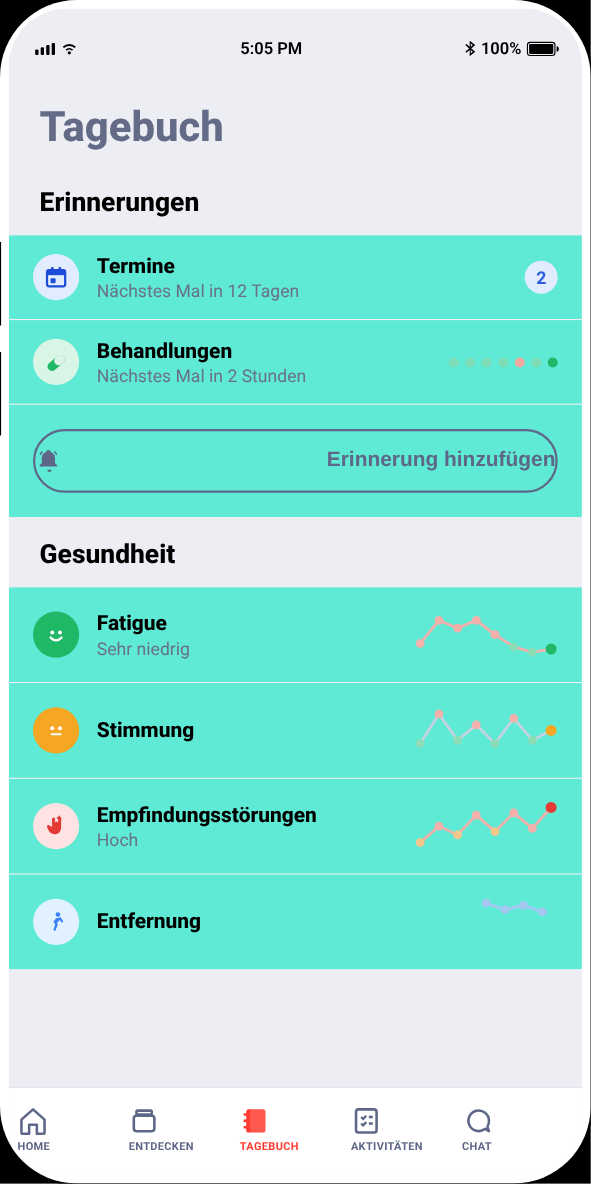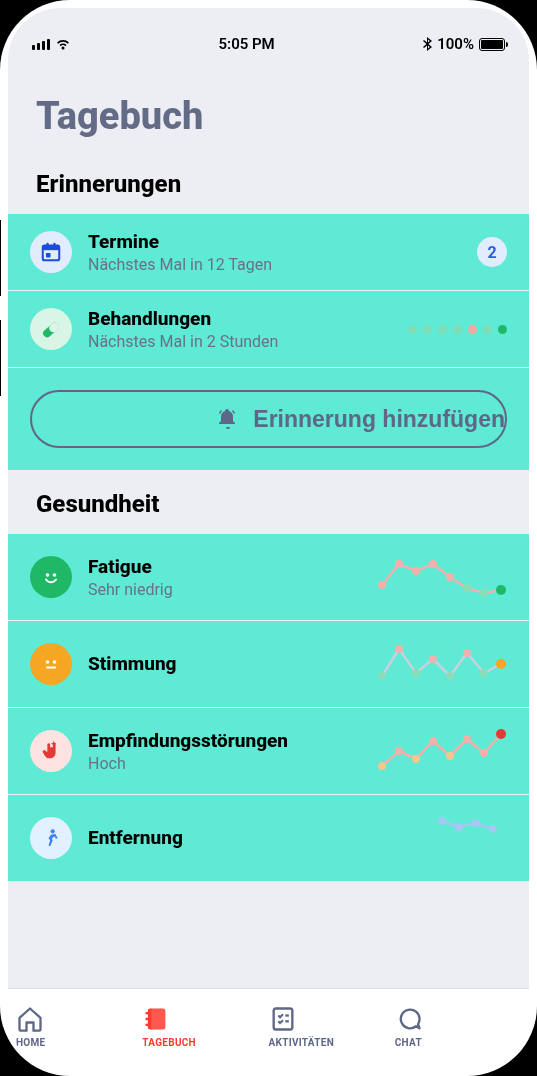--- a/index.html
+++ b/index.html
@@ -31,21 +31,21 @@
 .ic-red-bg{background:#ffe3e3}
 .ic-lightblue-bg{background:#e1f1ff}
 .row-text{flex:1}
 .row-title{font-size:19px;font-weight:800;color:#000;margin-bottom:2px}
 .row-sub{font-size:16px;color:#6a7187}
 .badge{width:30px;height:30px;border-radius:50%;background:#e1ecff;color:#2b5dd9;font-weight:700;font-size:16px;display:flex;align-items:center;justify-content:center}
 .dots{display:flex;gap:6px}
 .dots span{width:9px;height:9px;border-radius:50%}
 .d-g{background:#7edcb6}.d-p{background:#f4a9a3}.d-dg{background:#1fb866}
 .add-btn-wrap{padding:22px 22px}
-.add-btn{width:100%;height:58px;border:2.5px solid #5e6787;border-radius:32px;background:transparent;display:flex;align-items:center;justify-content:flex-end;gap:14px;font-size:23px;font-weight:700;color:#5e6787;cursor:pointer}
+.add-btn{width:100%;height:58px;border:2.5px solid #5e6787;border-radius:32px;background:transparent;display:flex;align-items:center;justify-content:space-between;gap:14px;font-size:19px;font-weight:700;color:#5e6787;cursor:pointer}
 .health-row{display:flex;align-items:center;padding:18px 22px;gap:16px;border-bottom:1px solid #eef0f5}
 .health-row:last-child{border-bottom:none}
 .sparkline{width:130px;height:50px;flex-shrink:0}
 .tab-bar{height:80px;background:#fff;border-top:1px solid #e0e2eb;display:flex;align-items:center;justify-content:space-around;padding:0 8px 4px}
 .tab{display:flex;flex-direction:column;align-items:flex-start;gap:4px;flex:1;cursor:pointer}
 .tab-icon{width:28px;height:28px;color:#5e6787}
 .tab-label{font-size:10px;font-weight:700;letter-spacing:0.3px;color:#5e6787}
 .tab.active .tab-icon,.tab.active .tab-label{color:#ff3b2f}
 .wifi-icon{width:16px;height:12px}
 </style>
@@ -237,20 +237,27 @@
       </div>
     </div>
 
     <div class="tab-bar">
       <div class="tab">
         <svg class="tab-icon" viewBox="0 0 24 24">
             <path d="M3 11l9-8 9 8v10a1 1 0 01-1 1h-5v-7h-6v7H4a1 1 0 01-1-1z" fill="none" stroke="currentColor" stroke-width="2" stroke-linejoin="round"></path>
           </svg>
         <span class="tab-label">HOME</span>
       </div>
+      <div class="tab">
+        <svg class="tab-icon" viewBox="0 0 24 24">
+            <rect x="4" y="8" width="16" height="12" rx="2" fill="none" stroke="currentColor" stroke-width="2"></rect>
+            <rect x="6" y="4" width="12" height="3" rx="1" fill="none" stroke="currentColor" stroke-width="2"></rect>
+          </svg>
+        <span class="tab-label">ENTDECKEN</span>
+      </div>
       <div class="tab active">
         <svg class="tab-icon" viewBox="0 0 24 24">
             <rect x="5" y="3" width="15" height="18" rx="2" fill="currentColor"></rect>
             <rect x="8" y="3" width="12" height="18" rx="2" fill="#fff" opacity="0.15"></rect>
             <line x1="3" y1="7" x2="7" y2="7" stroke="currentColor" stroke-width="2"></line>
             <line x1="3" y1="12" x2="7" y2="12" stroke="currentColor" stroke-width="2"></line>
             <line x1="3" y1="17" x2="7" y2="17" stroke="currentColor" stroke-width="2"></line>
           </svg>
         <span class="tab-label">TAGEBUCH</span>
       </div>

